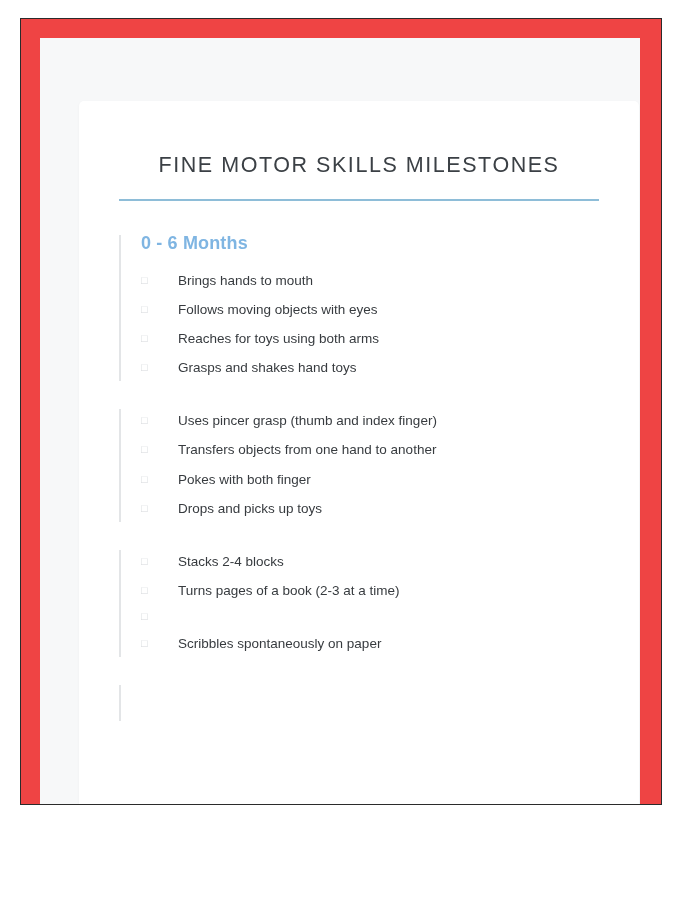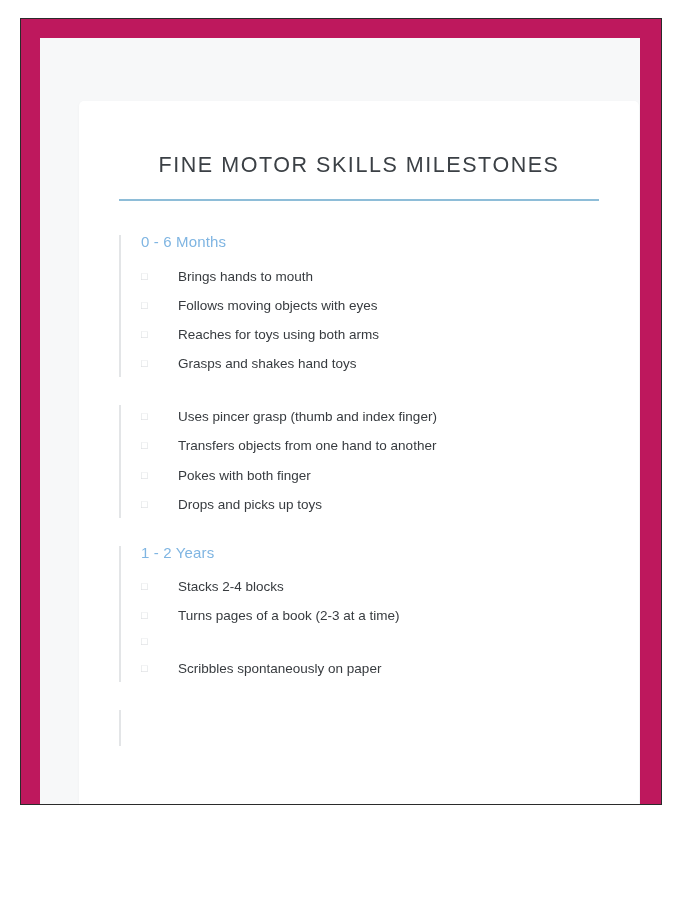--- a/index.html
+++ b/index.html
@@ -14,21 +14,21 @@
   }
 
   
   #viewport-frame {
     position: absolute;
     left: 20px;
     top: 18px;
     width: 642px;
     height: 787px;
     border: 1px solid #2b2b2b;
-    background: #be185d;
+    background: #ef4444;
     overflow: hidden;
   }
 
   
   #page-background {
     position: absolute;
     left: 19px;
     top: 19px;
     width: 600px;
     height: 900px;
@@ -82,22 +82,22 @@
   .section-accent-bar {
     position: absolute;
     left: 0;
     top: 2px;
     bottom: 2px;
     width: 2px;
     background: #e3e5e7;
   }
 
   .section-heading {
-    font-size: 15px;
-    font-weight: normal;
+    font-size: 18px;
+    font-weight: bold;
     color: #7fb5e2;
     letter-spacing: 0.15px;
     margin-bottom: 12px;
   }
 
   .milestone-items { list-style: none; }
 
   .milestone-item {
     display: flex;
     align-items: baseline;
@@ -169,21 +169,20 @@
                 <span class="milestone-label">Pokes with both finger</span>
               </li>
               <li class="milestone-item">
                 <span class="checkbox-marker">□</span>
                 <span class="milestone-label">Drops and picks up toys</span>
               </li>
             </ul>
           </div>
           <div class="milestone-section">
             <div class="section-accent-bar"></div>
-            <div class="section-heading">1 - 2 Years</div>
             <ul class="milestone-items">
               <li class="milestone-item">
                 <span class="checkbox-marker">□</span>
                 <span class="milestone-label">Stacks 2-4 blocks</span>
               </li>
               <li class="milestone-item">
                 <span class="checkbox-marker">□</span>
                 <span class="milestone-label">Turns pages of a book (2-3 at a time)</span>
               </li>
               <li class="milestone-item">

